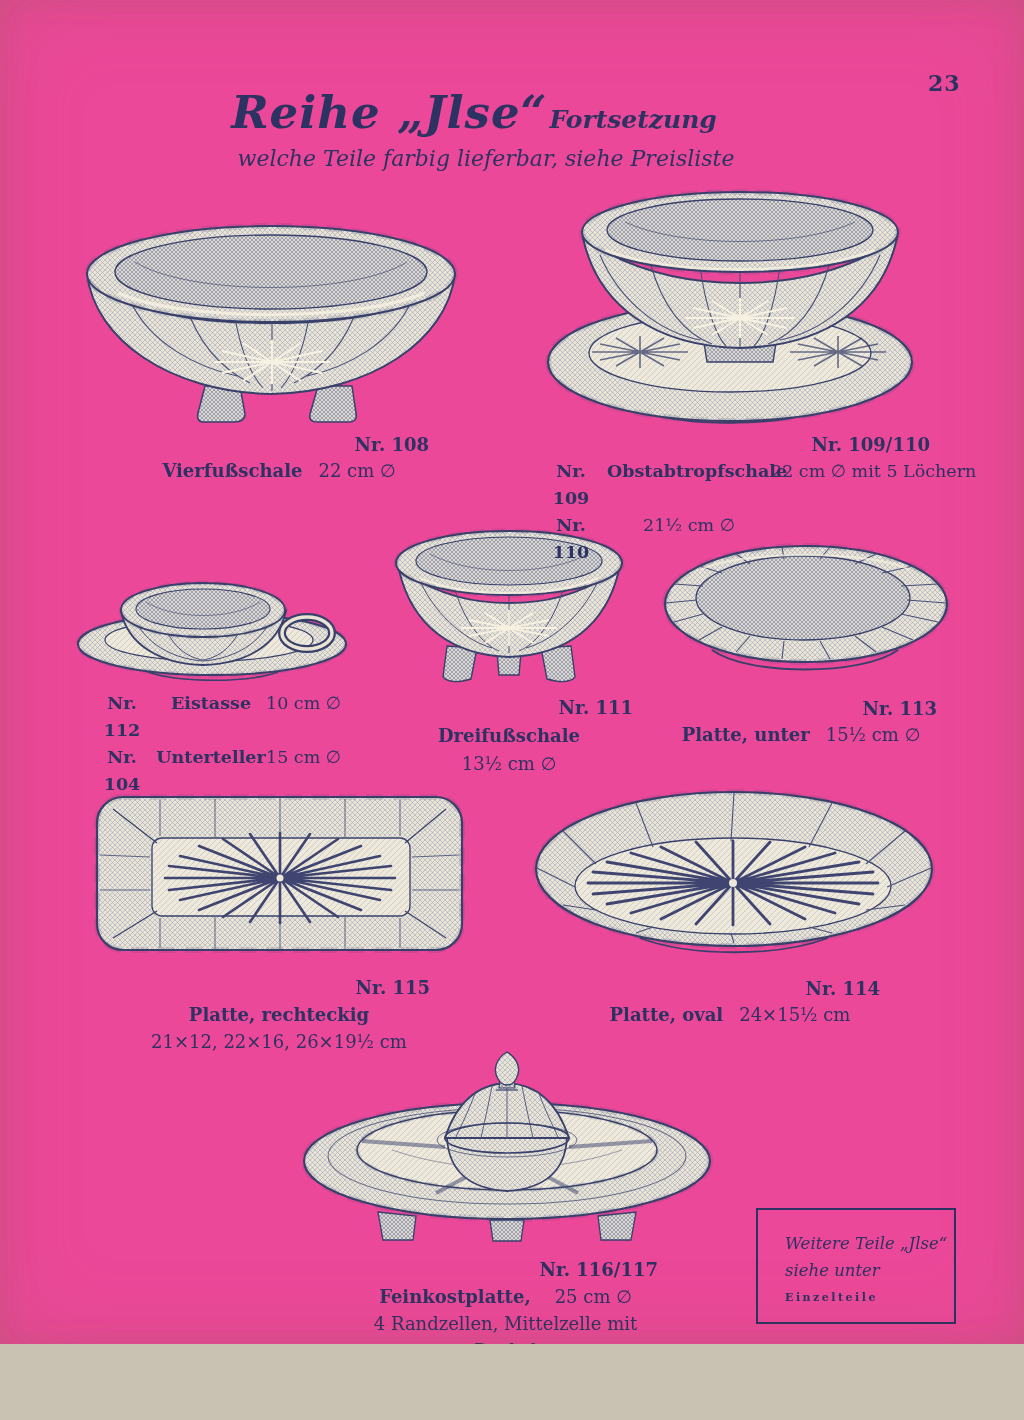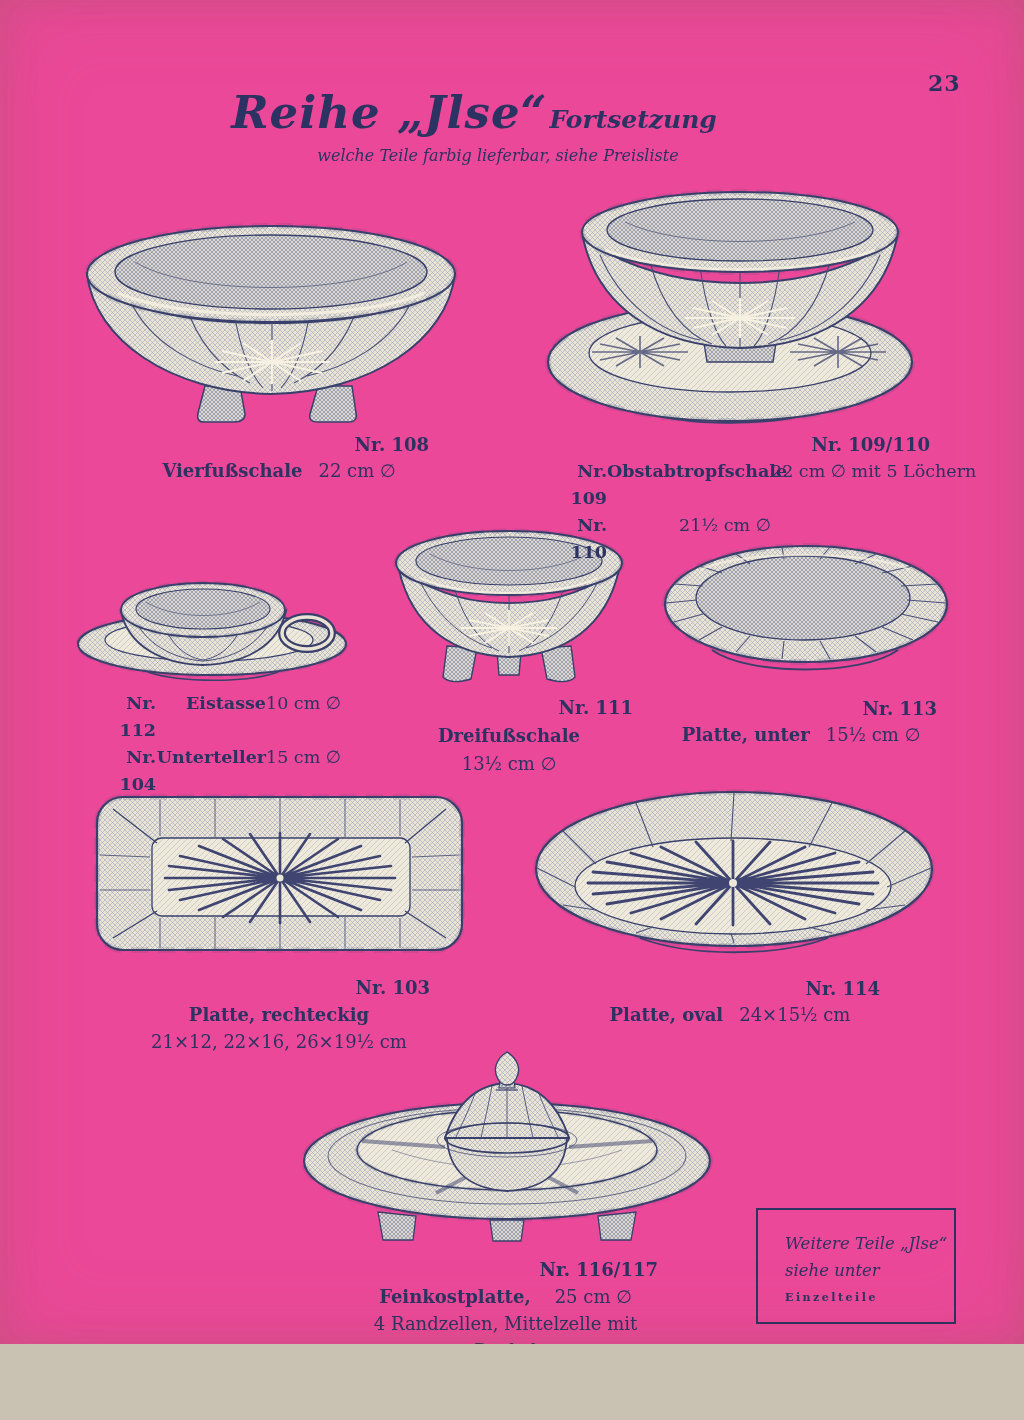--- a/index.html
+++ b/index.html
@@ -11,27 +11,27 @@
   }
   .page::after{
     content:"";position:absolute;inset:0;pointer-events:none;
     box-shadow:inset 0 0 90px rgba(125,105,75,.16), inset -7px 0 28px rgba(125,105,75,.10), inset 10px 0 34px rgba(125,105,75,.08);
   }
   .abs{position:absolute;}
   .pagenum{position:absolute;left:928px;top:70px;font-size:22px;font-weight:700;letter-spacing:1px;}
   .header{position:absolute;left:0;top:86px;width:948px;text-align:center;white-space:nowrap;}
   .title{font-style:italic;font-weight:700;font-size:45px;letter-spacing:1px;}
   .title-suffix{font-style:italic;font-weight:700;font-size:25px;margin-left:2px;}
-  .subtitle{position:absolute;left:12px;top:146px;width:972px;text-align:center;font-style:italic;font-size:16px;}
+  .subtitle{position:absolute;left:0;top:146px;width:972px;text-align:center;font-style:italic;font-size:22px;}
   .cap{position:absolute;text-align:center;font-size:18px;line-height:26px;}
   .cap .nr{font-weight:700;text-align:right;}
   .b{font-weight:700;}
   .sz{margin-left:16px;}
   .sz2{margin-left:24px;text-align:right;}
-  .caprows{position:absolute;display:grid;font-size:17.5px;line-height:27px;text-align:right;}
+  .caprows{position:absolute;display:grid;font-size:17.5px;line-height:27px;text-align:center;}
   .grid109{grid-template-columns:72px 164px auto;}
   .grid112{grid-template-columns:68px 110px auto;}
   .infobox{
     position:absolute;left:756px;top:1208px;width:200px;height:116px;
     border:2.5px solid #2c3261;box-sizing:border-box;
     padding:20px 0 0 27px;font-style:italic;font-size:16.5px;line-height:27px;
   }
   .infobox .strong{font-style:normal;font-weight:700;letter-spacing:2.5px;font-size:11px;}
   svg{display:block;}
 </style>
@@ -204,21 +204,21 @@
     <div class="b">Dreifußschale</div>
     <div>13½ cm ∅</div>
   </div>
 
   <div class="cap" style="left:665px;top:696px;width:272px">
     <div class="nr">Nr. 113</div>
     <div><span class="b">Platte, unter</span><span class="sz">15½ cm ∅</span></div>
   </div>
 
   <div class="cap" style="left:128px;top:974px;width:302px;line-height:27px">
-    <div class="nr">Nr. 103</div>
+    <div class="nr">Nr. 115</div>
     <div class="b">Platte, rechteckig</div>
     <div>21×12, 22×16, 26×19½ cm</div>
   </div>
 
   <div class="cap" style="left:580px;top:976px;width:300px">
     <div class="nr">Nr. 114</div>
     <div><span class="b">Platte, oval</span><span class="sz">24×15½ cm</span></div>
   </div>
 
   <div class="cap" style="left:353px;top:1256px;width:305px;line-height:27px">

